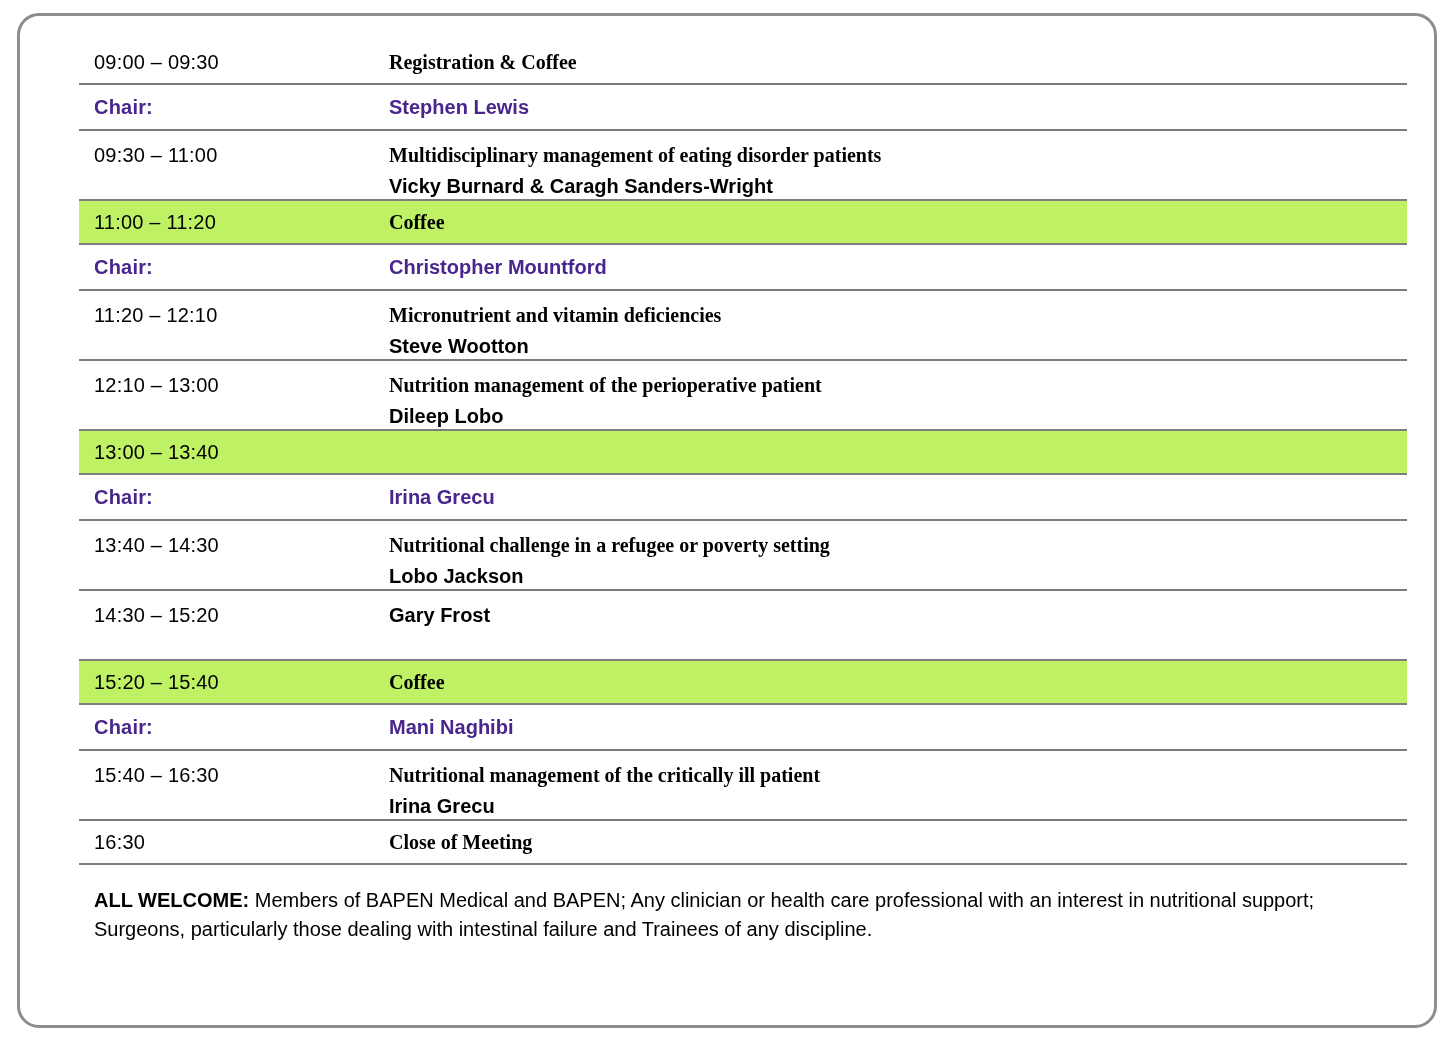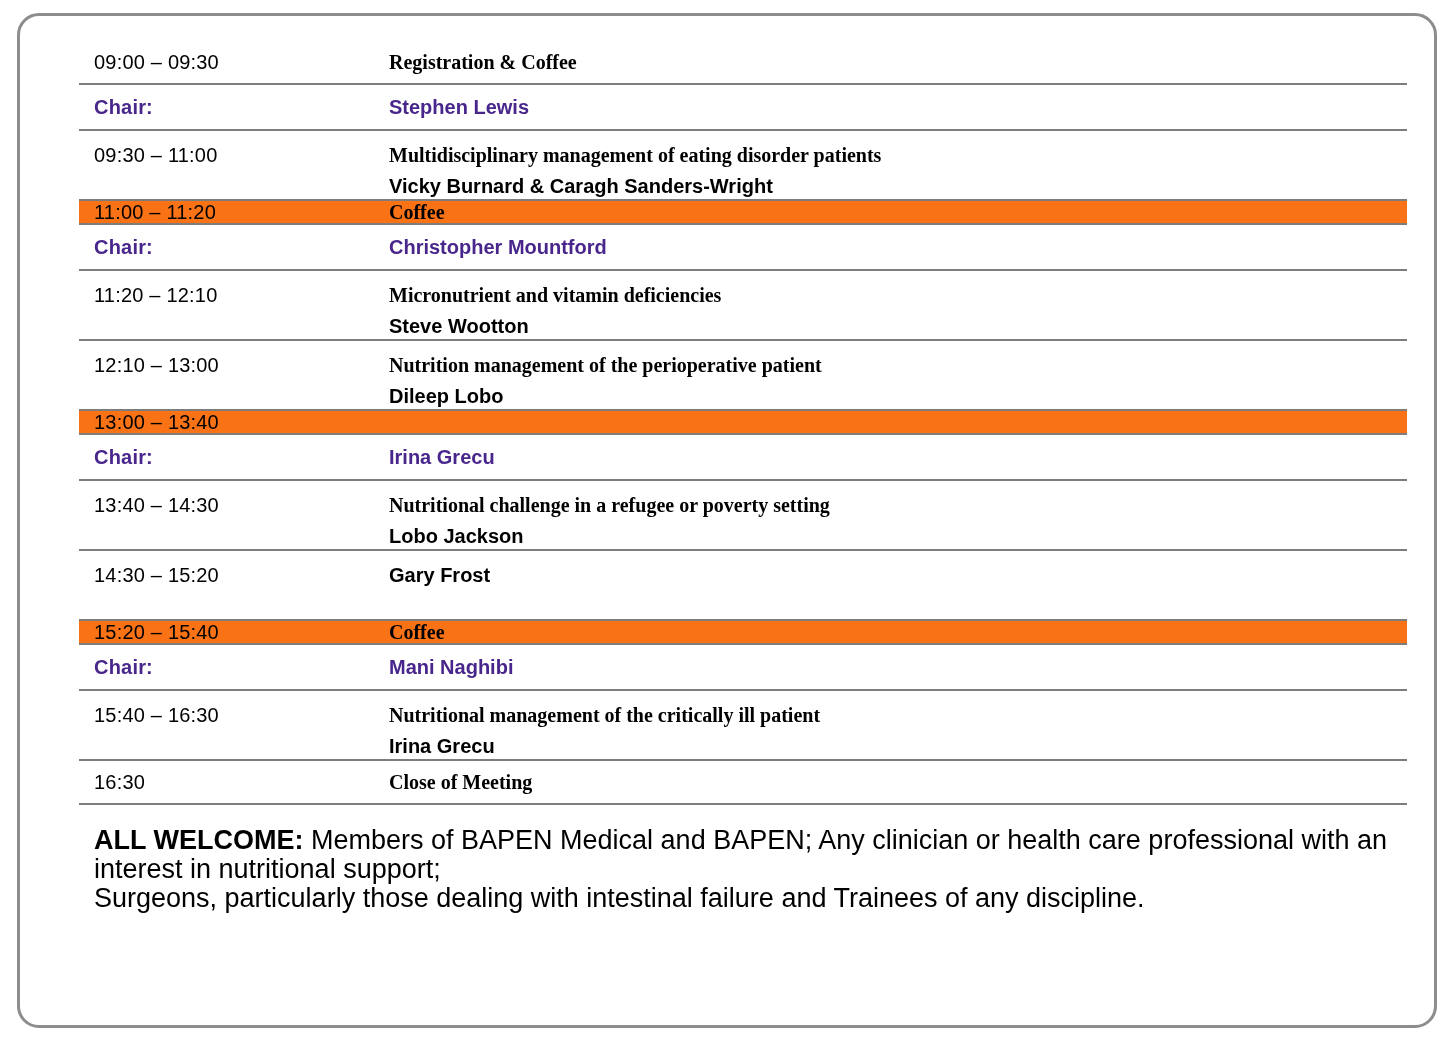--- a/index.html
+++ b/index.html
@@ -36,37 +36,37 @@
     font-size: 20px;
   }
   .cell.time {
     flex: none;
     width: 295px;
     letter-spacing: 0.2px;
   }
   .cell.main { flex: 1; min-width: 0; }
   .row-simple { height: 44px; }
   .row-chair  { height: 46px; }
-  .row-break  { height: 24px; background: #f97316; }
+  .row-break  { height: 44px; background: #bef264; }
   .row-session {
     height: 70px;
     align-items: flex-start;
     padding-top: 9px;
   }
   .row-session .cell { line-height: 31px; }
   .title { font-weight: bold; font-family: Liberation Serif, serif; }
   .speaker { font-weight: bold; }
   .row-chair .cell {
     color: #48268c;
     font-weight: bold;
   }
   .footer {
     margin: 0;
     padding: 21px 0 0 15px;
-    font-size: 27px;
+    font-size: 20px;
     line-height: 29px;
   }
   .footer strong { font-weight: bold; }
 </style>
 </head>
 <body>
 
 <div class="sheet">
   <div class="content">
     <div class="agenda">

